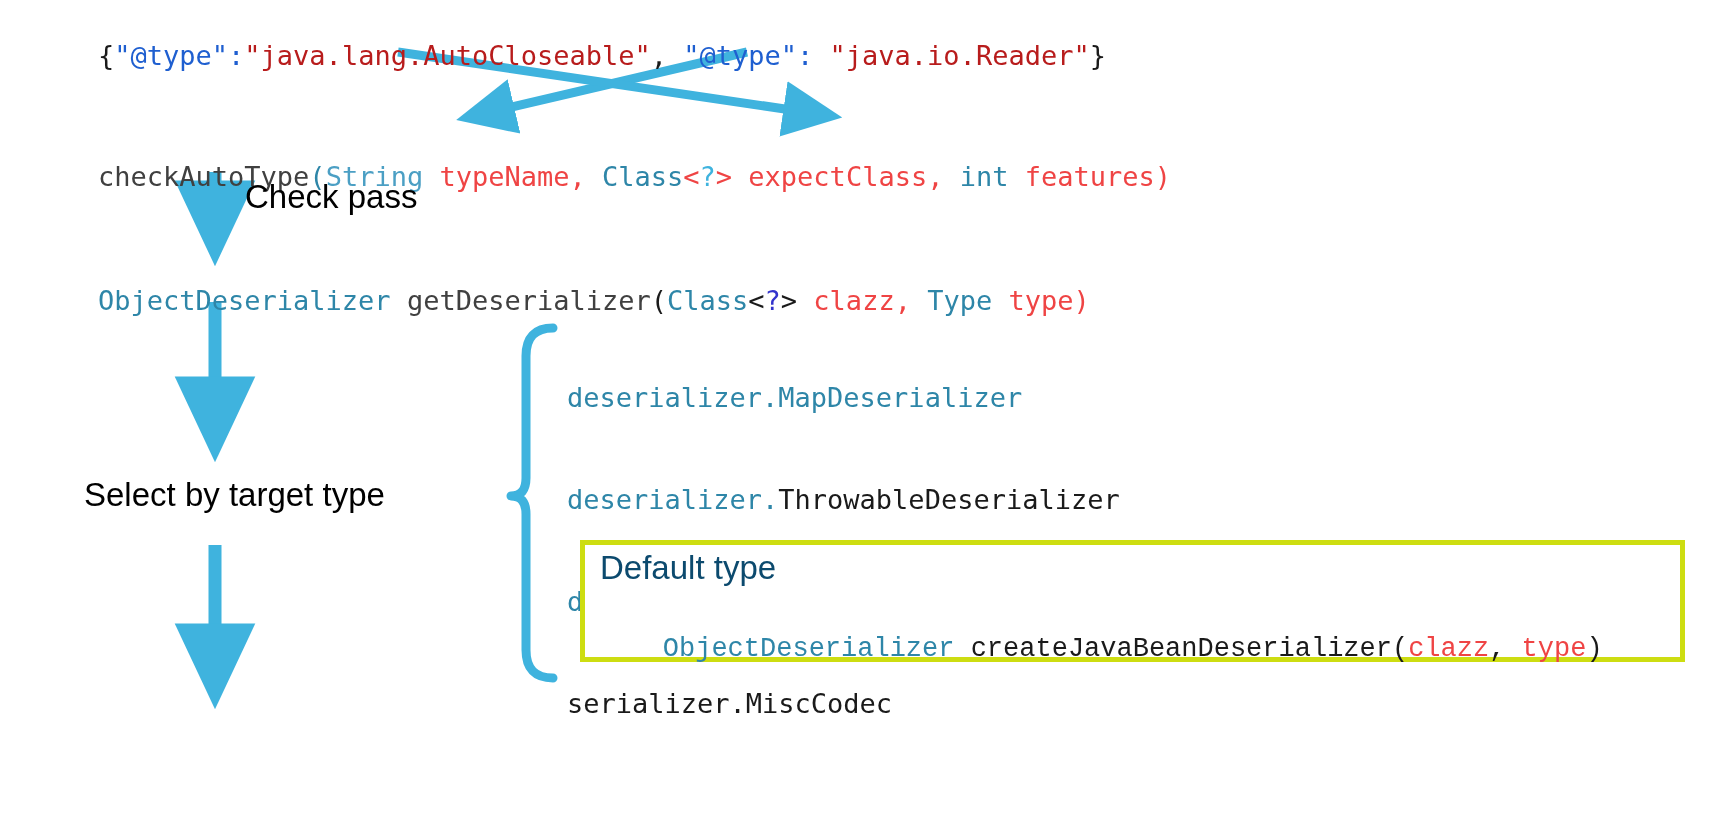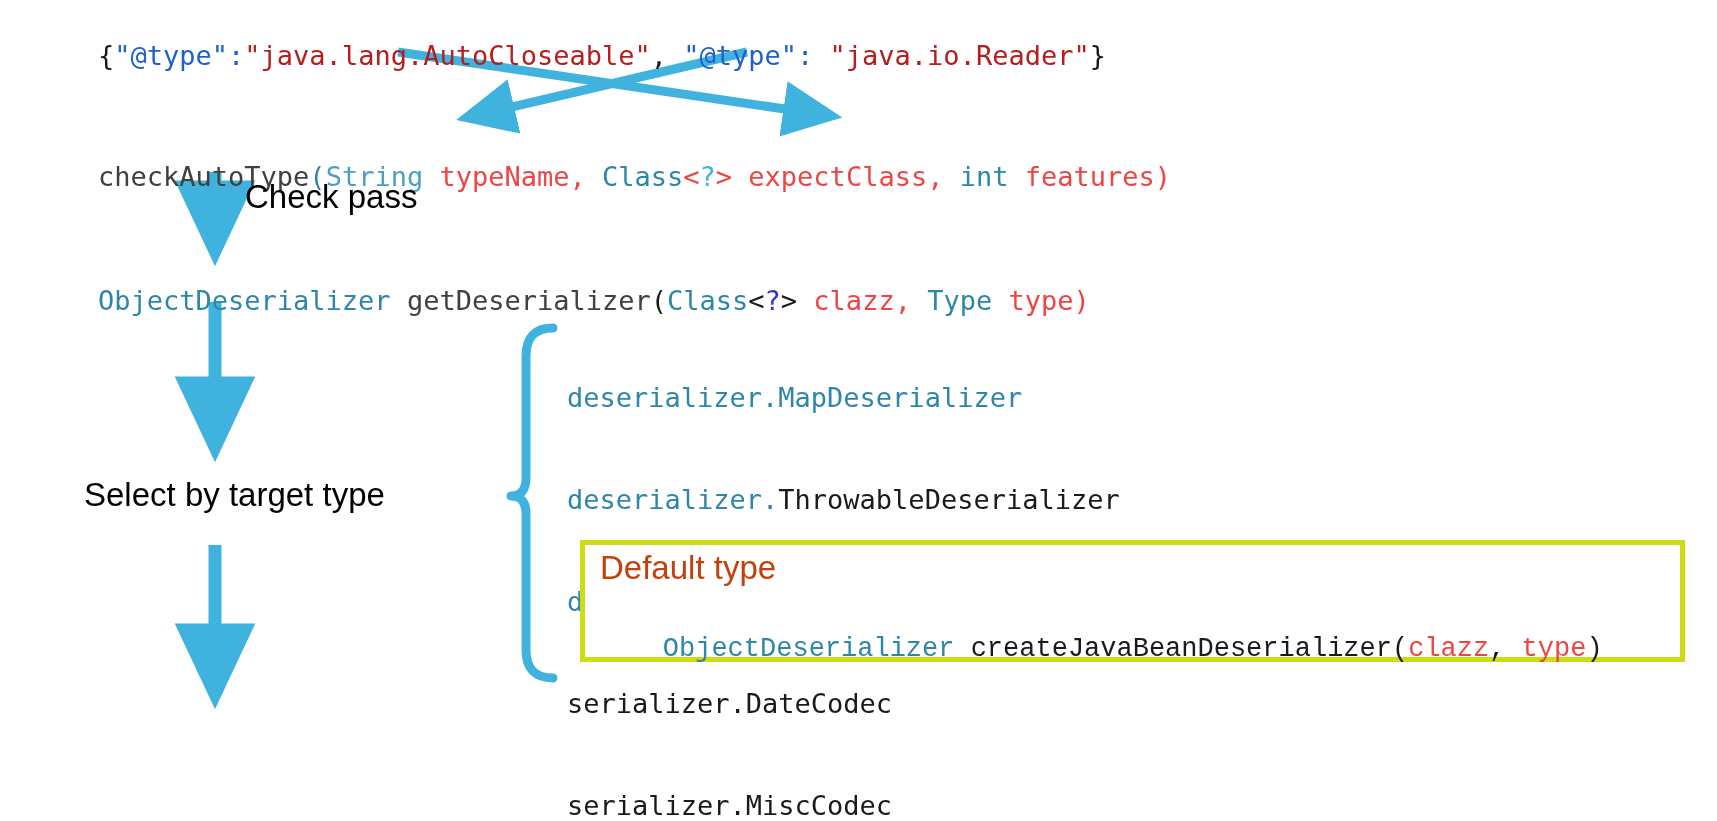--- a/index.html
+++ b/index.html
@@ -73,21 +73,21 @@
     border: 5px solid #cddd11;
     box-sizing: border-box;
     background: #ffffff;
   }
   .default-box-title {
     position: absolute;
     left: 600px;
     top: 549px;
     font-family: "Liberation Sans", sans-serif;
     font-size: 33px;
-    color: #c2410c;
+    color: #0c4a6e;
     white-space: pre;
   }
   .default-box-code {
     position: absolute;
     left: 598px;
     top: 604px;
     font-family: Liberation Mono, monospace;
     font-size: 27px;
     white-space: pre;
   }
@@ -142,21 +142,20 @@
   <div class="code-line" style="left:33px; top:250px;">
     <span class="tok-teal">ObjectDeserializer</span><span> </span><span class="tok-olive">getDeserializer</span><span class="tok-black">(</span><span class="tok-teal">Class</span><span class="tok-black">&lt;</span><span class="tok-purple">?</span><span class="tok-black">&gt;</span><span> </span><span class="tok-navy">clazz</span><span class="tok-navy">, </span><span class="tok-teal">Type</span><span> </span><span class="tok-navy">type</span><span class="tok-navy">)</span>
   </div>
 
   <div class="label-sans" style="left:68px; top:476px;margin-left:16px;">Select by target type</div>
 
   <div class="list-block">
     <span class="row"><span class="tok-teal">deserializer.</span><span class="tok-teal">MapDeserializer</span></span>
     <span class="row"><span class="tok-teal">deserializer.</span><span class="tok-black">ThrowableDeserializer</span></span>
     <span class="row"><span class="tok-teal">deserializer.</span><span class="tok-black">EnumDeserializer</span></span>
-    <span class="row"><span class="tok-black">serializer.</span><span class="tok-black">DateCodec</span></span>
     <span class="row"><span class="tok-black">serializer.</span><span class="tok-black">MiscCodec</span></span>
     
   </div>
 
   <div class="default-box"></div>
   <div class="default-box-title">Default type</div>
   <div class="default-box-code">
     <span class="tok-teal">ObjectDeserializer</span><span> </span><span class="tok-black">createJavaBeanDeserializer</span><span class="tok-black">(</span><span class="tok-navy">clazz</span><span class="tok-black">, </span><span class="tok-navy">type</span><span class="tok-black">)</span>
   </div>
 

